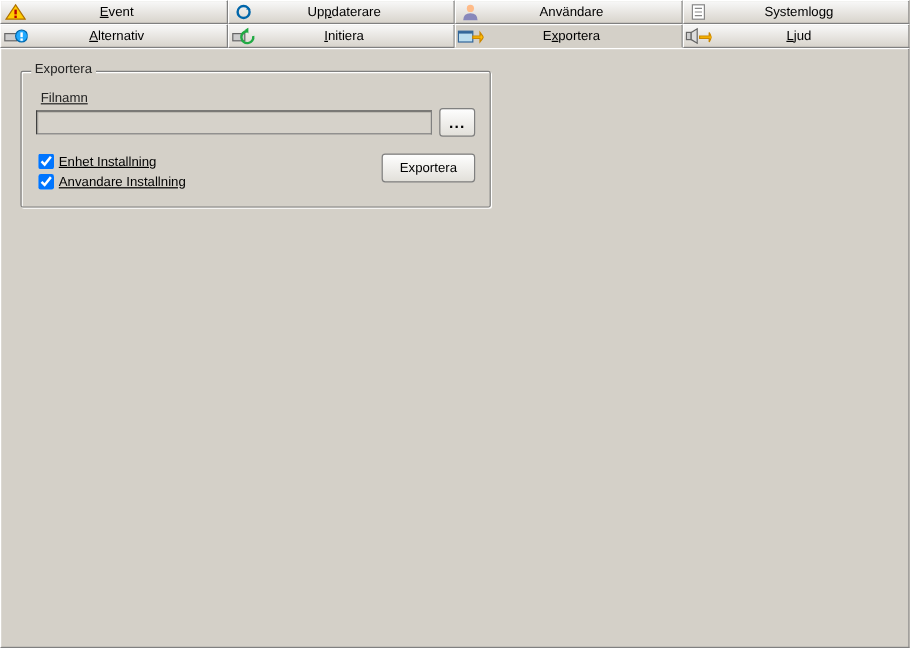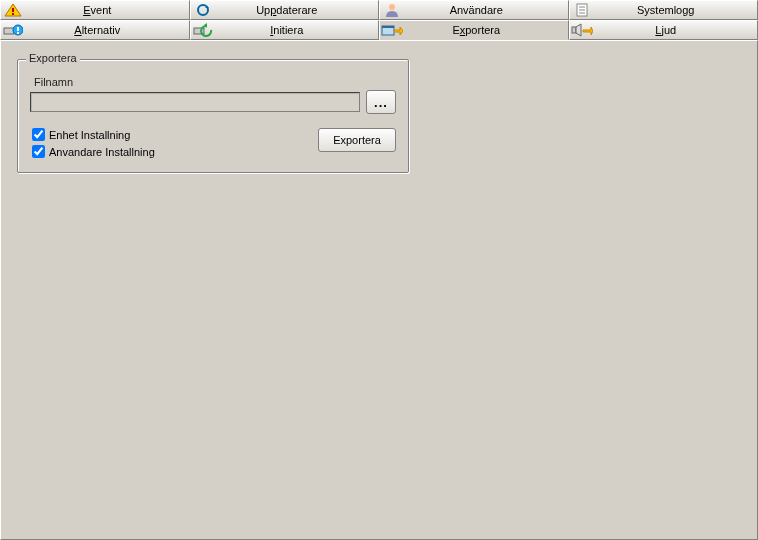--- a/index.html
+++ b/index.html
@@ -72,20 +72,21 @@
     top: -8px;
     left: 8px;
     background: #d4d0c8;
     padding: 0 3px;
     color: #222;
   }
   .field-label {
     color: #222;
     margin-left: 4px;
     margin-bottom: 2px;
+    text-decoration: underline;
   }
   .filerow {
     display: flex;
     align-items: center;
     gap: 6px;
     margin-bottom: 12px;
   }
   .textinput {
     flex: 1;
     height: 20px;
@@ -124,20 +125,21 @@
     flex-direction: column;
     gap: 4px;
     margin-left: 2px;
     margin-top: 2px;
   }
   .check {
     display: flex;
     align-items: center;
     gap: 4px;
     cursor: pointer;
+    text-decoration: underline;
   }
   .check input { margin: 0; width: 13px; height: 13px; }
   .export-btn {
     width: 78px;
     margin-top: 2px;
   }
   svg { display: block; }
 </style>
 </head>
 <body>

